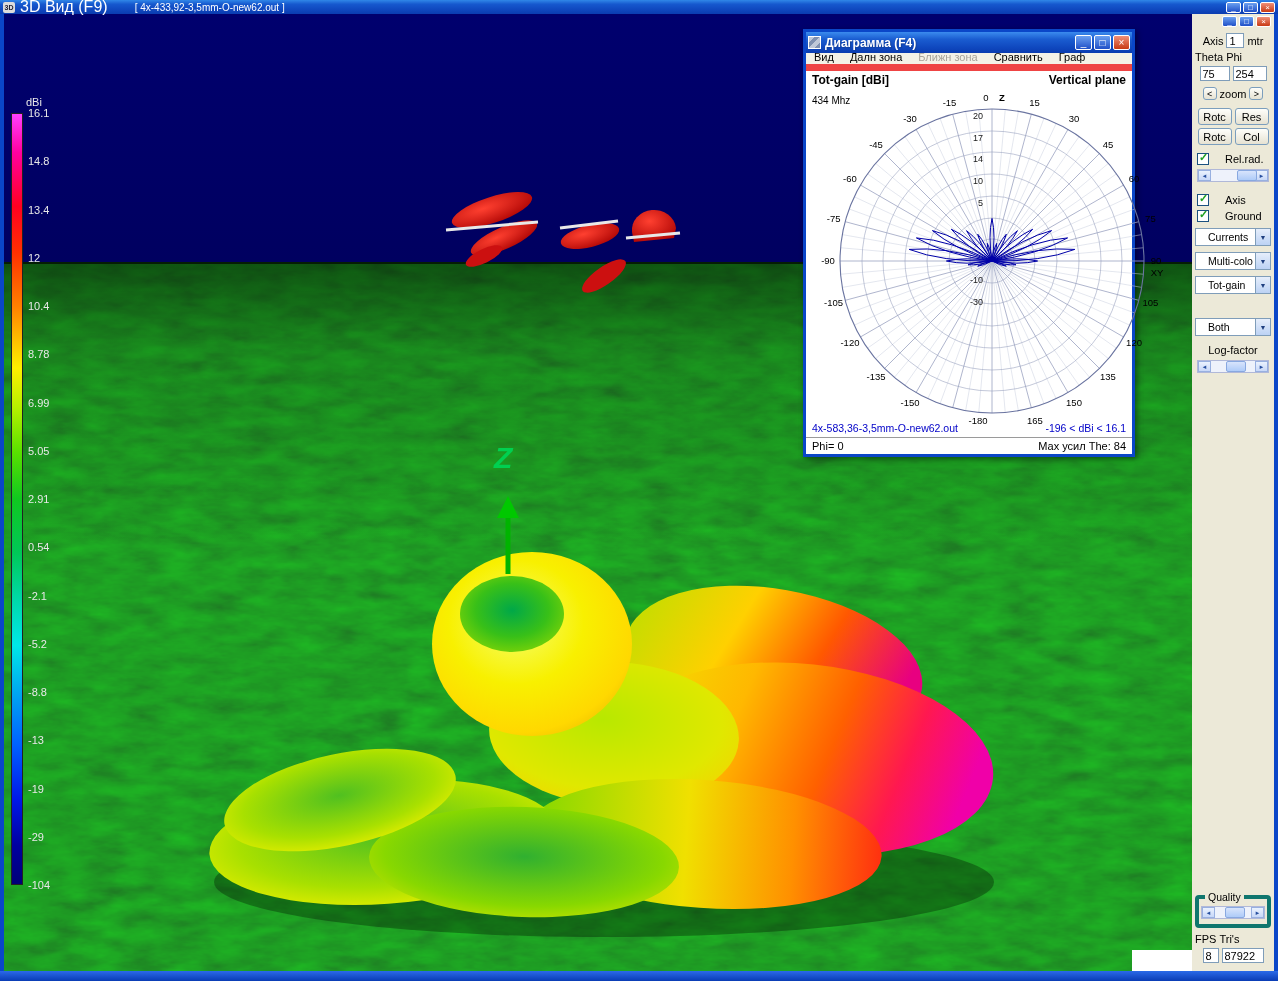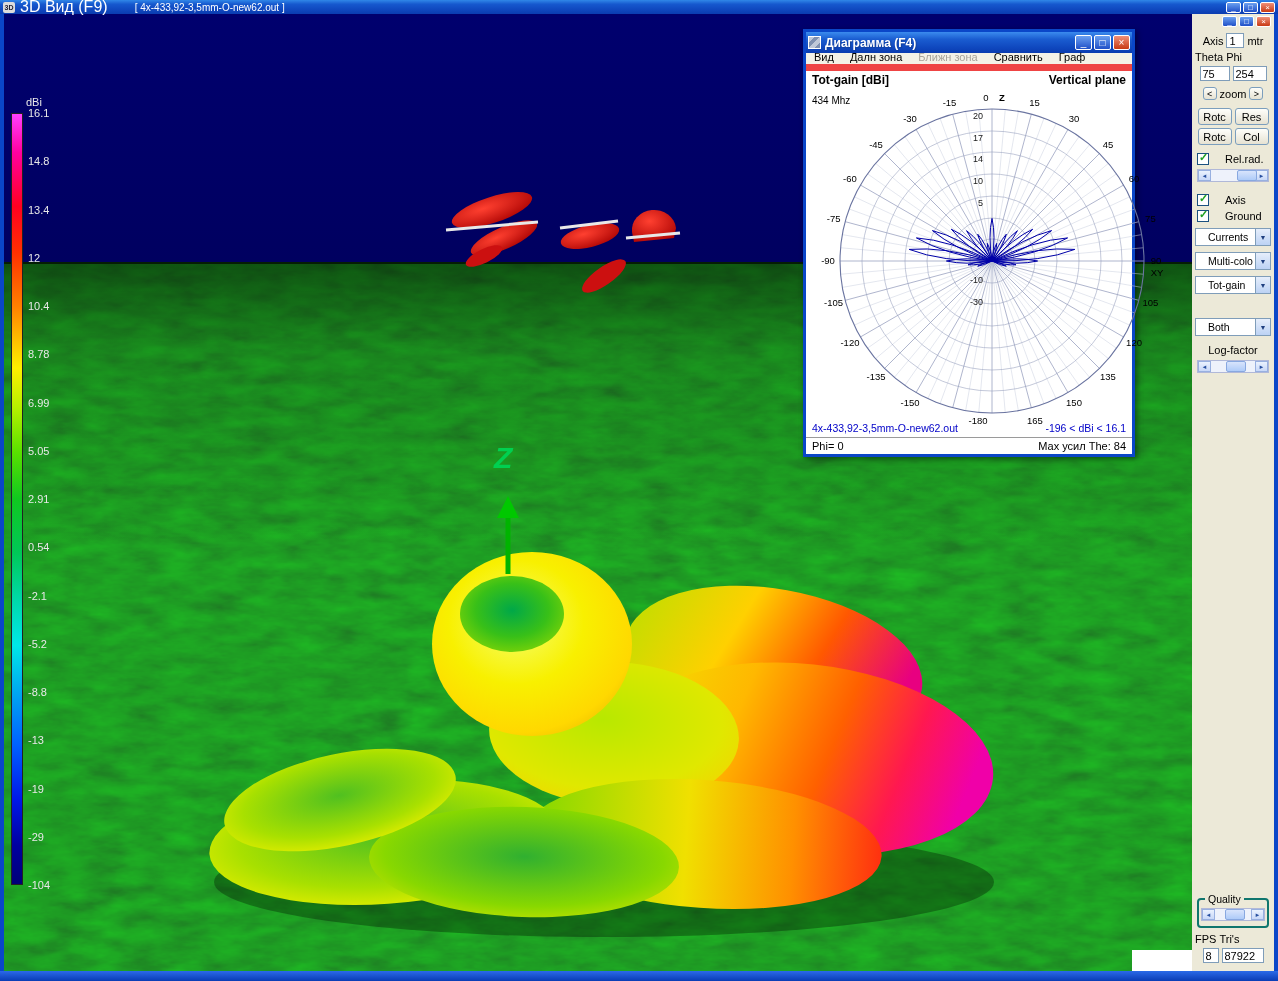--- a/index.html
+++ b/index.html
@@ -89,21 +89,21 @@
 .scroll-arrow.right::after{content:"►"}
 .scroll-track{flex:1;position:relative}
 .scroll-thumb{position:absolute;top:0;width:20px;height:11px;border:1px solid #88A8E0;border-radius:2px;
   background:linear-gradient(180deg,#D8E4FC,#AECBF8)}
 .combo{display:flex;width:76px;height:18px;border:1px solid #7F9DB9;background:#fff;margin-top:6px;cursor:pointer;flex:0 0 auto}
 .combo-text{flex:1;font-size:10.5px;line-height:16px;padding-left:12px;overflow:hidden;white-space:nowrap}
 .combo-btn{width:15px;border-left:1px solid #7F9DB9;background:linear-gradient(180deg,#E6EEFB,#BCD2F4);
   display:flex;align-items:center;justify-content:center;font-size:7px;color:#204080}
 .combo-btn::after{content:"▼"}
 .spacer{flex:1}
-.quality-box{width:66px;border:2px solid #0f766e;border-radius:4px;padding:1px 2px 5px;margin-top:16px}
+.quality-box{width:66px;border:4px solid #0f766e;border-radius:4px;padding:1px 2px 5px;margin-top:16px}
 .quality-box legend{font-size:10.5px;padding:0 3px;margin-left:4px}
 .quality-box .hscroll{margin:2px auto 0;width:64px}
 .logf{margin-top:8px}
 .white-box{position:absolute;left:1128px;top:936px;width:63px;height:45px;background:#fff;z-index:6}
 </style>
 </head>
 <body>
 
 <div class="titlebar">
   <span class="app-icon">3D</span>
@@ -429,21 +429,21 @@
           <path d="M 186 190 Q 213.0 185.7 231.6 190.0 Q 213.0 194.3 186 190" fill="none" stroke="#0000a8" stroke-width="1"></path>
           <path d="M 186 190 Q 159.0 194.3 140.4 190.0 Q 159.0 185.7 186 190" fill="none" stroke="#0000a8" stroke-width="1"></path>
           <path d="M 186 190 Q 200.6 190.0 210.0 193.8 Q 199.9 194.5 186 190" fill="none" stroke="#0000a8" stroke-width="1"></path>
           <path d="M 186 190 Q 172.1 194.5 162.0 193.8 Q 171.4 190.0 186 190" fill="none" stroke="#0000a8" stroke-width="1"></path>
           <path d="M 186 190 Q 195.0 191.7 200.3 195.2 Q 194.0 194.4 186 190" fill="none" stroke="#0000a8" stroke-width="1"></path>
           <path d="M 186 190 Q 178.0 194.4 171.7 195.2 Q 177.0 191.7 186 190" fill="none" stroke="#0000a8" stroke-width="1"></path>
         </svg>
       <span class="dg-plot-title">Tot-gain [dBi]</span>
       <span class="dg-plane">Vertical plane</span>
       <span class="dg-freq">434 Mhz</span>
-      <span class="dg-file">4x-433,92-3,5mm-O-new62.out</span>
+      <span class="dg-file">4x-583,36-3,5mm-O-new62.out</span>
       <span class="dg-range">-196 &lt; dBi &lt; 16.1</span>
       <div class="dg-footer">
         <span>Phi= 0</span>
         <span>Max усил The: 84</span>
       </div>
     </div>
   </div>
 
   <div class="white-box"></div>
 </div>

